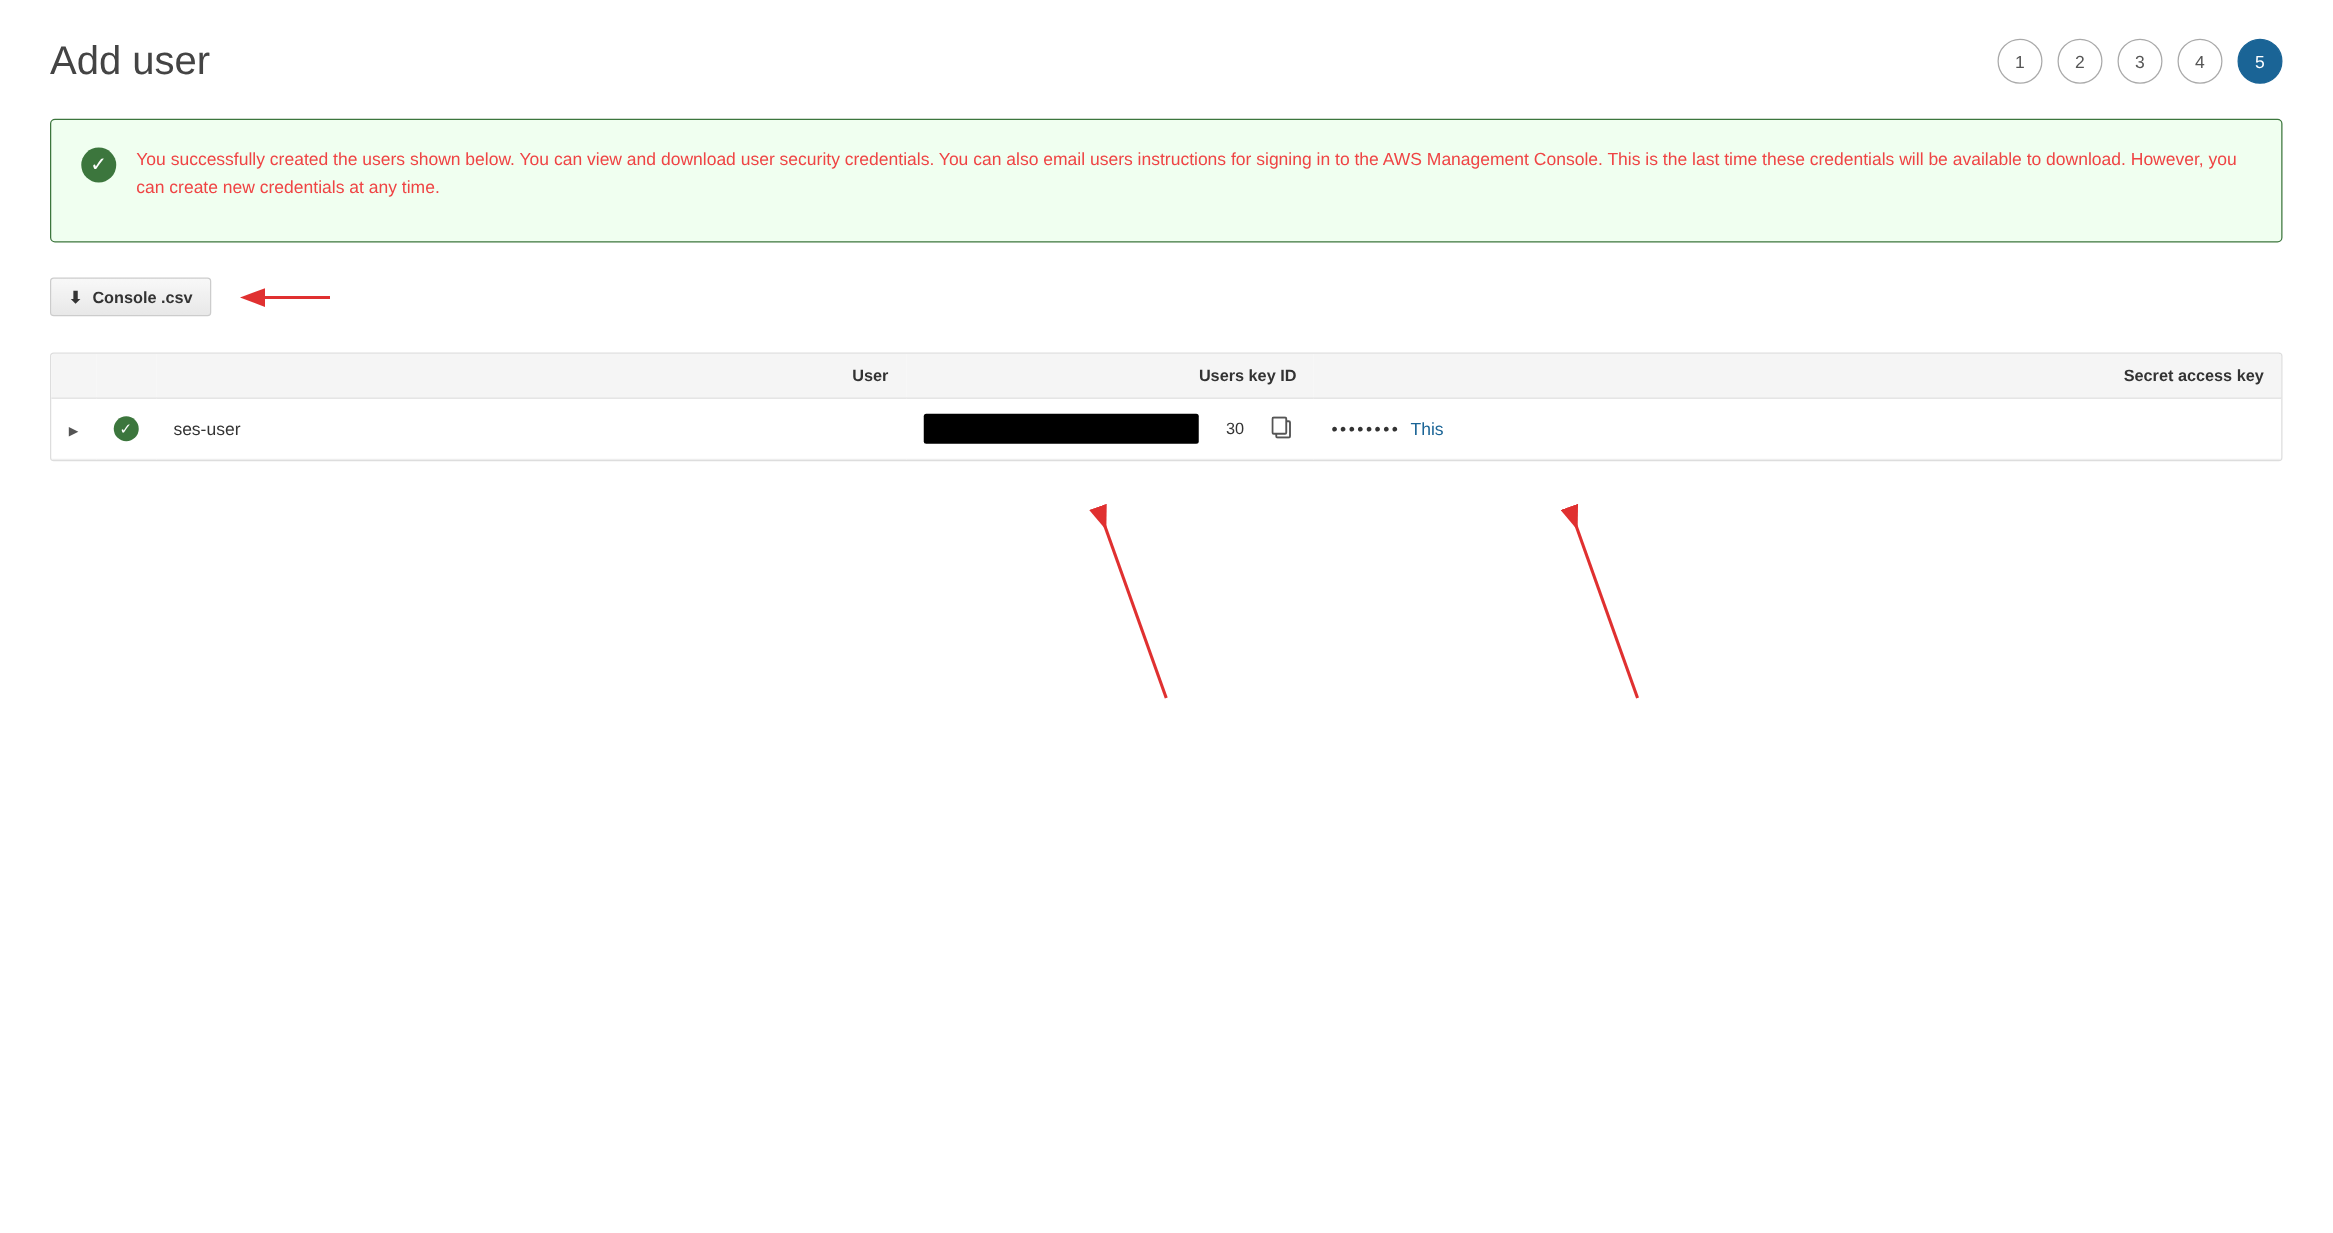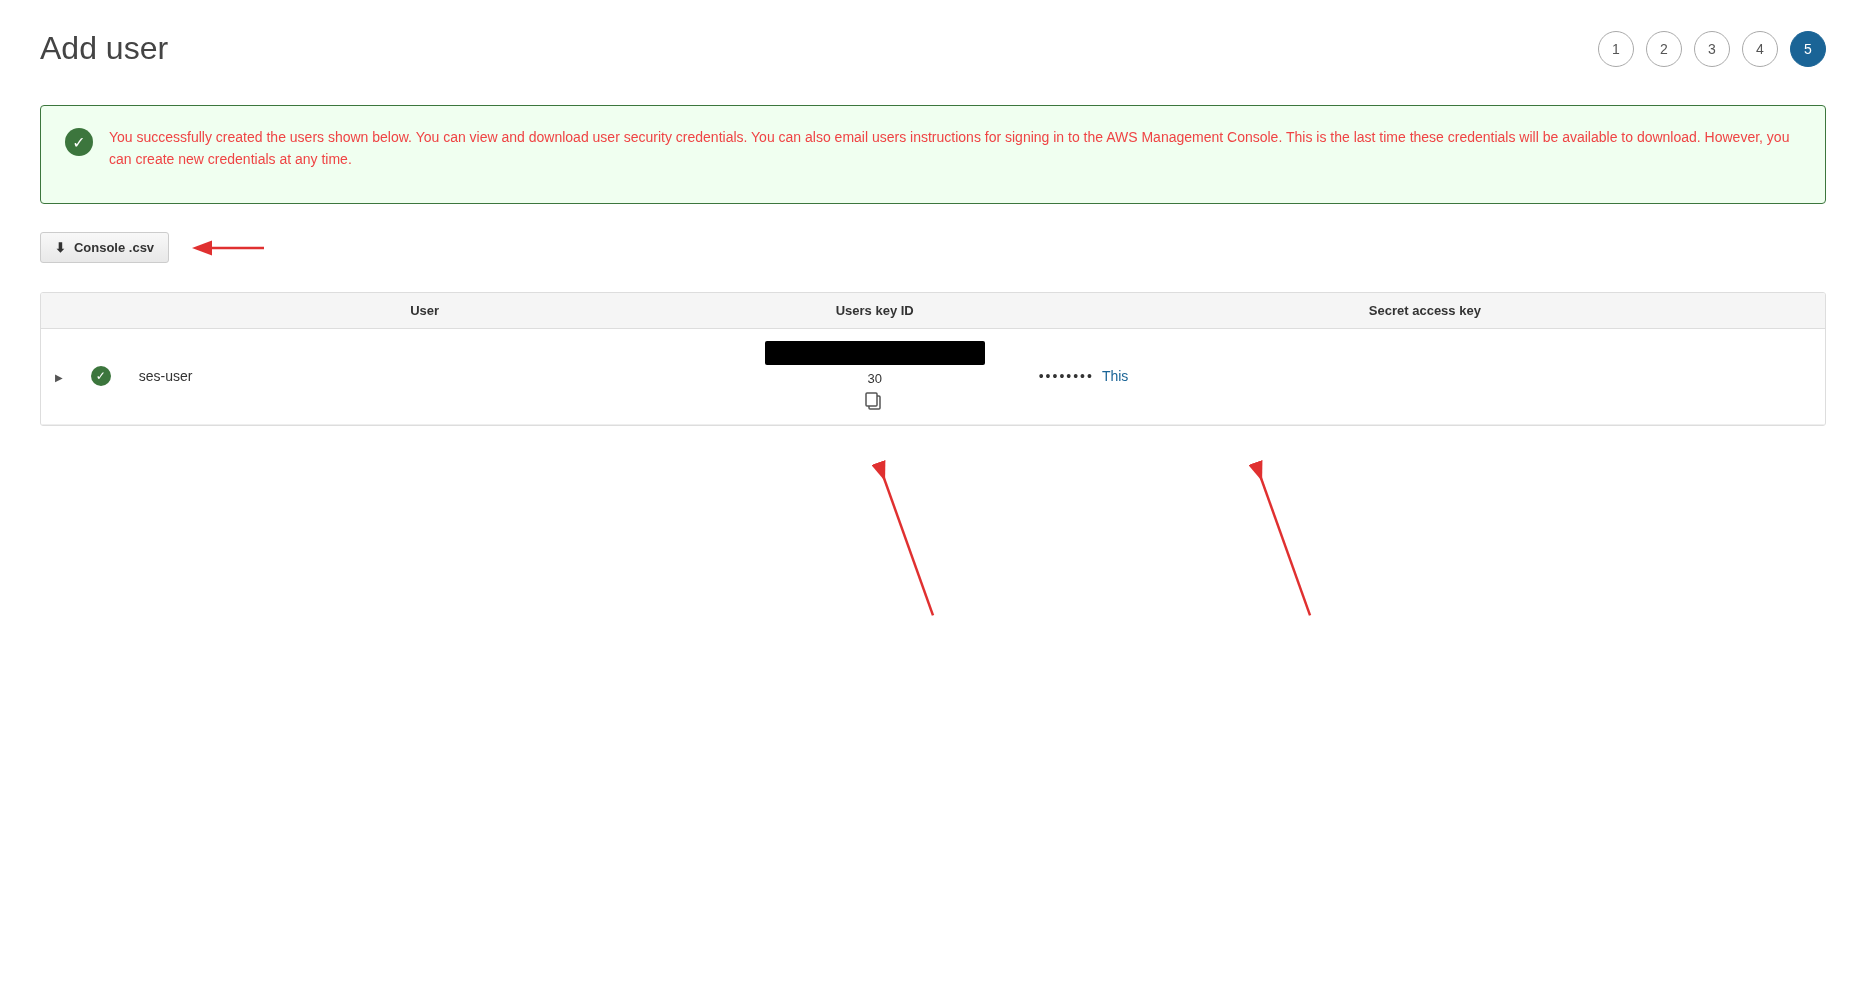--- a/index.html
+++ b/index.html
@@ -8,21 +8,21 @@
       font-size: 14px;
       color: #333;
       background: #fff;
       padding: 30px 40px;
     }
 
     .header {
       display: flex;
       justify-content: space-between;
       align-items: center;
-      margin-bottom: 38px;
+      margin-bottom: 28px;
     }
 
     .page-title {
       font-size: 32px;
       font-weight: 300;
       color: #444;
     }
 
     .steps {
       display: flex;
@@ -138,21 +138,21 @@
       width: 100%;
       border-collapse: collapse;
     }
 
     thead tr {
       background: #f5f5f5;
     }
 
     th {
       padding: 10px 14px;
-      text-align: center;
+      text-align: right;
       font-weight: 600;
       font-size: 13px;
       color: #333;
       border-bottom: 1px solid #ddd;
     }
 
     td {
       padding: 12px 14px;
       font-size: 14px;
       border-bottom: 1px solid #eee;
@@ -178,22 +178,21 @@
       display: inline-flex;
       align-items: center;
       justify-content: center;
       color: #fff;
       font-size: 12px;
     }
 
     .access-key-cell {
       display: flex;
       align-items: center;
-      gap: 6px;
-      flex-direction: column;
+      gap: 22px;
     }
 
     .redacted-key {
       background: #000;
       width: 220px;
       height: 24px;
       display: inline-block;
       border-radius: 2px;
     }
 

